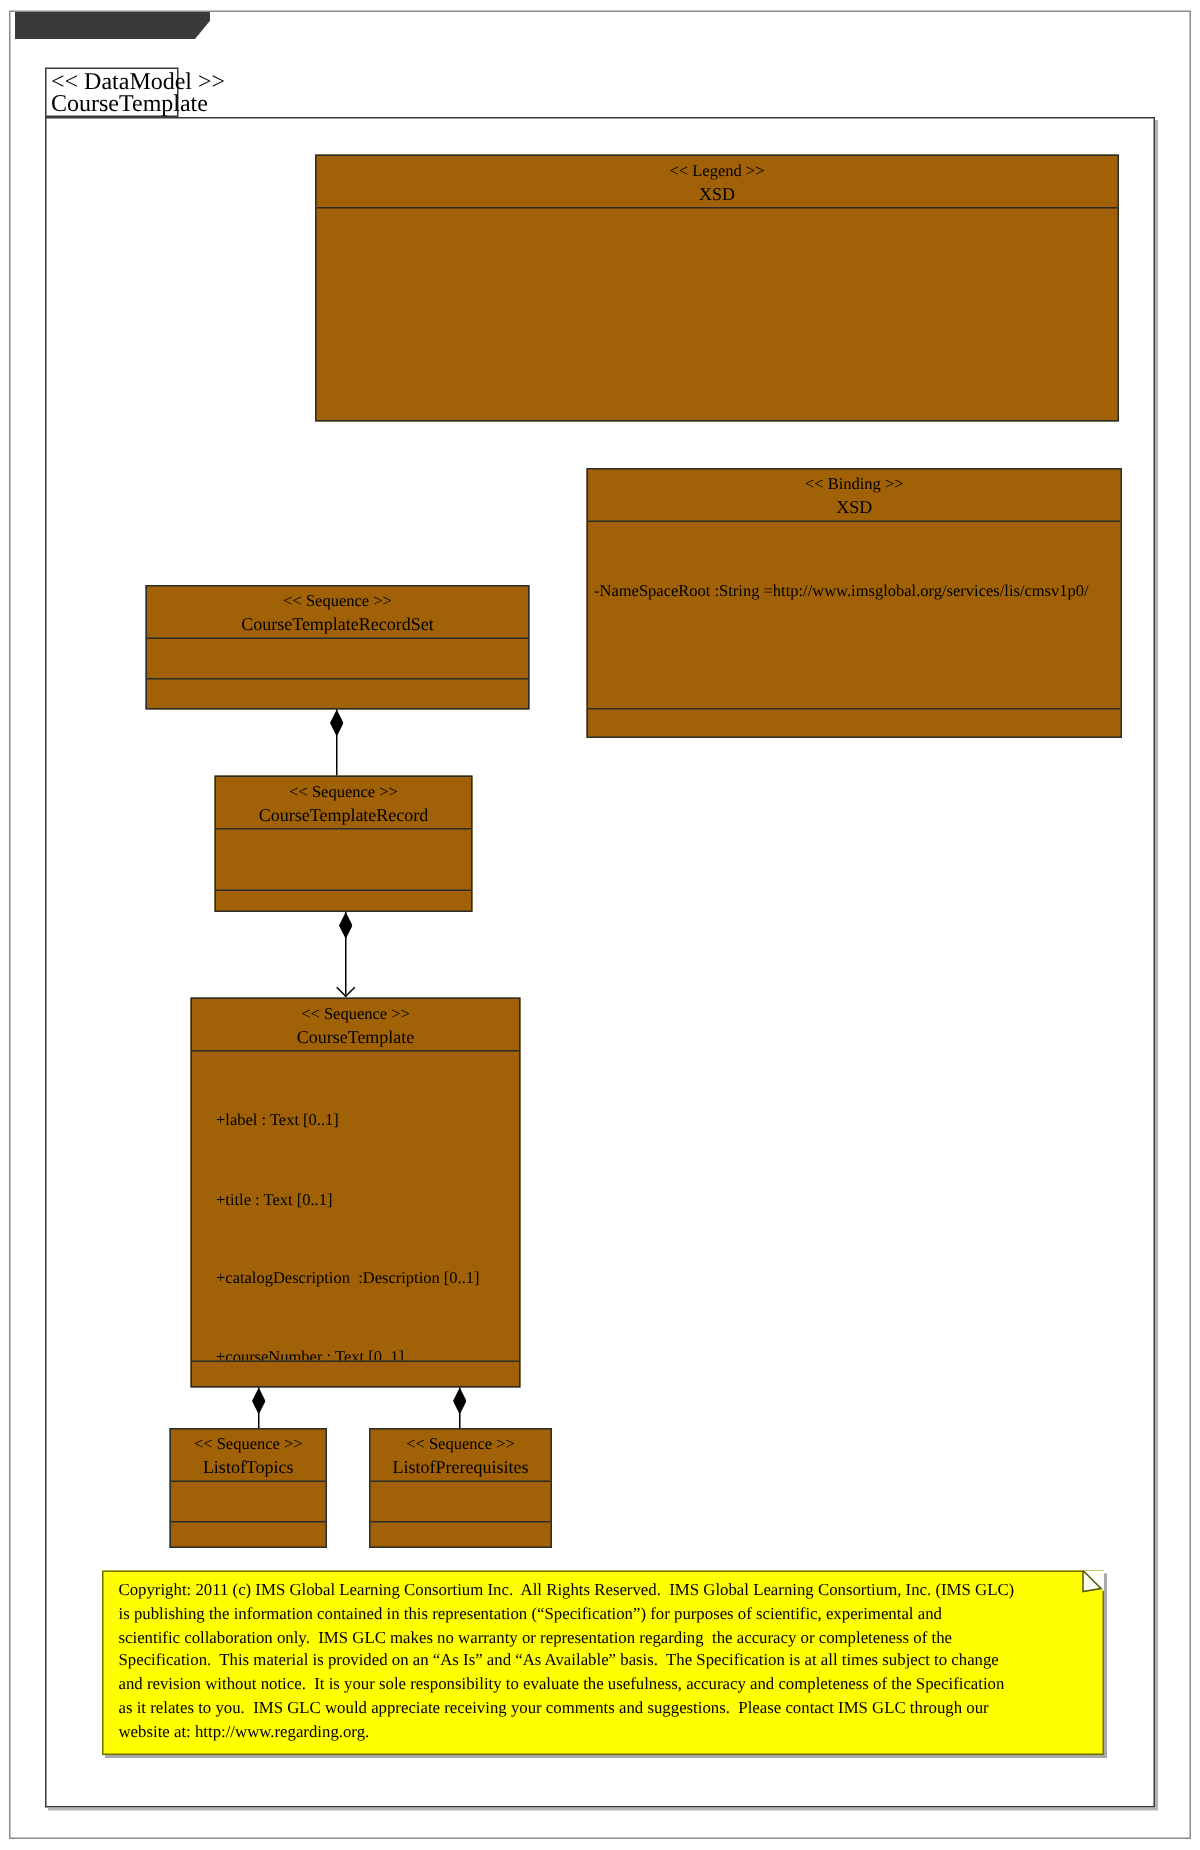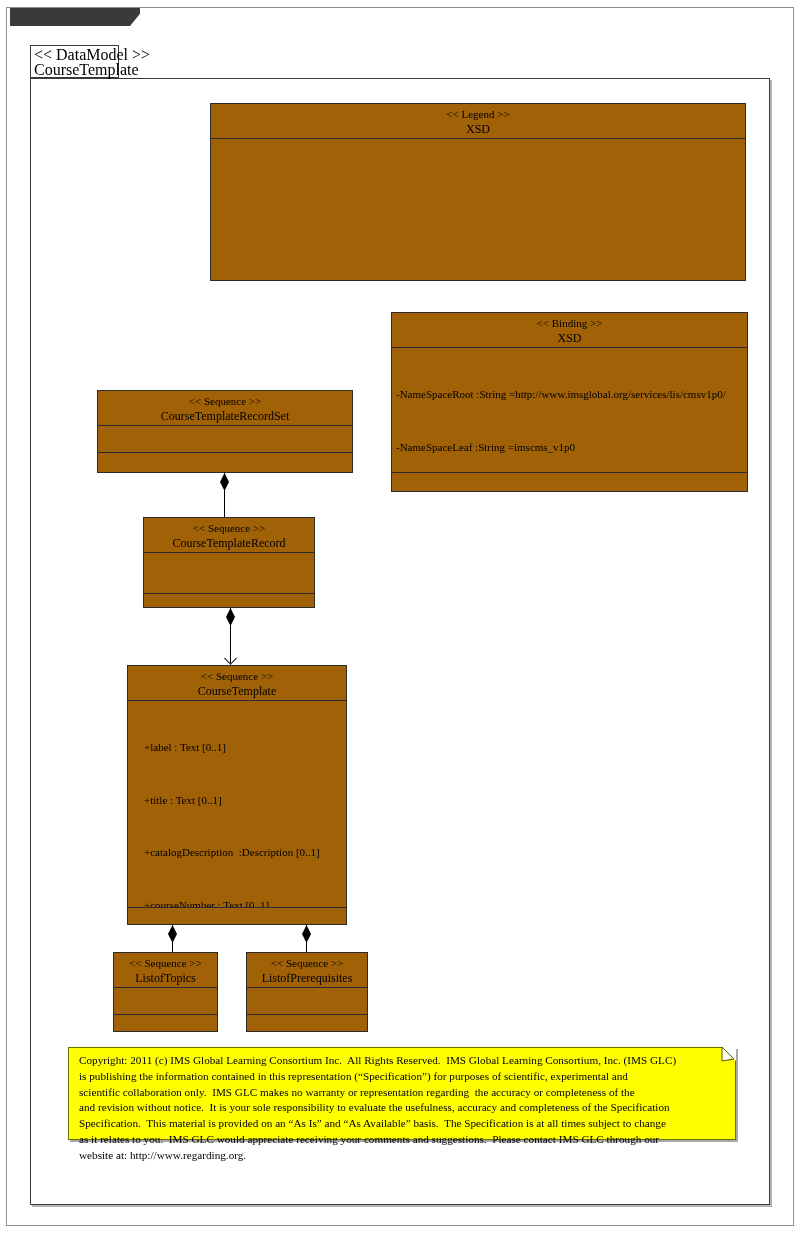--- a/index.html
+++ b/index.html
@@ -63,21 +63,21 @@
   .foot-18 { height:18px; } .foot-16 { height:16px; } .foot-13 { height:13px; } .foot-19 { height:19px; }
   
   .vline   { position:absolute; width:1px; background:#000; }
   .diamond { position:absolute; width:9px; height:18px; background:#000;
              clip-path:polygon(50% 0, 100% 50%, 50% 100%, 0 50%); }
   .arrow-down { position:absolute; width:8px; height:8px;
                 border-left:1px solid #000; border-bottom:1px solid #000;
                 transform:rotate(-45deg); }
   
   .note {
-    position:absolute; left:68px; top:1047px; width:668px; height:93px;
+    position:absolute; left:68px; top:1047px; width:668px; height:123px;
     border:1px solid #6f6f00; box-sizing:border-box;
     box-shadow:2px 2px 0 #a8a8a8; padding:5px 10px 16px 10px;
   }
   .note-line { font-size:11.2px; line-height:15.8px; white-space:pre; }
   .fold { position:absolute; top:-1px; right:-1px; width:16px; height:16px; }
 </style>
 </head>
 <body>
 
 <div id="canvas">
@@ -102,21 +102,20 @@
     <div class="uml-foot foot-18"></div>
   </div>
 
   <div class="uml-box" id="binding">
     <div class="uml-head">
       <div class="stereo">&lt;&lt; Binding  &gt;&gt;</div>
       <div class="uml-name">XSD</div>
     </div>
     <div class="uml-attrs">
       <div class="row">-NameSpaceRoot :String =http://www.imsglobal.org/services/lis/cmsv1p0/</div>
-      <div class="row">-NameSpaceLeaf :String =imscms_v1p0</div>
       
       
       
       
       
     </div>
     <div class="uml-foot foot-18"></div>
   </div>
 
   <div class="uml-box" id="record-set">
@@ -199,19 +198,19 @@
   </div>
 
   <div class="note" id="copyright-note" style="background: rgb(255, 255, 0); border-color: rgb(111, 111, 0);">
     <svg class="fold" viewBox="0 0 16 16">
       <polygon points="2,0 16,0 16,14" fill="#ffffff"></polygon>
       <polygon points="2,0 14,12 2,14" fill="#fffff2" stroke="#555500" stroke-width="1"></polygon>
     </svg>
     <div class="note-line">Copyright: 2011 (c) IMS Global Learning Consortium Inc.  All Rights Reserved.  IMS Global Learning Consortium, Inc. (IMS GLC)</div>
     <div class="note-line">is publishing the information contained in this representation (“Specification”) for purposes of scientific, experimental and</div>
     <div class="note-line">scientific collaboration only.  IMS GLC makes no warranty or representation regarding  the accuracy or completeness of the</div>
+    <div class="note-line">Specification.  This material is provided on an “As Is” and “As Available” basis.  The Specification is at all times subject to change</div>
     <div class="note-line">and revision without notice.  It is your sole responsibility to evaluate the usefulness, accuracy and completeness of the Specification</div>
-    <div class="note-line">Specification.  This material is provided on an “As Is” and “As Available” basis.  The Specification is at all times subject to change</div>
     <div class="note-line">as it relates to you.  IMS GLC would appreciate receiving your comments and suggestions.  Please contact IMS GLC through our</div>
     <div class="note-line">website at: http://www.regarding.org.</div>
   </div>
 
 </div>
 
 </body></html>

